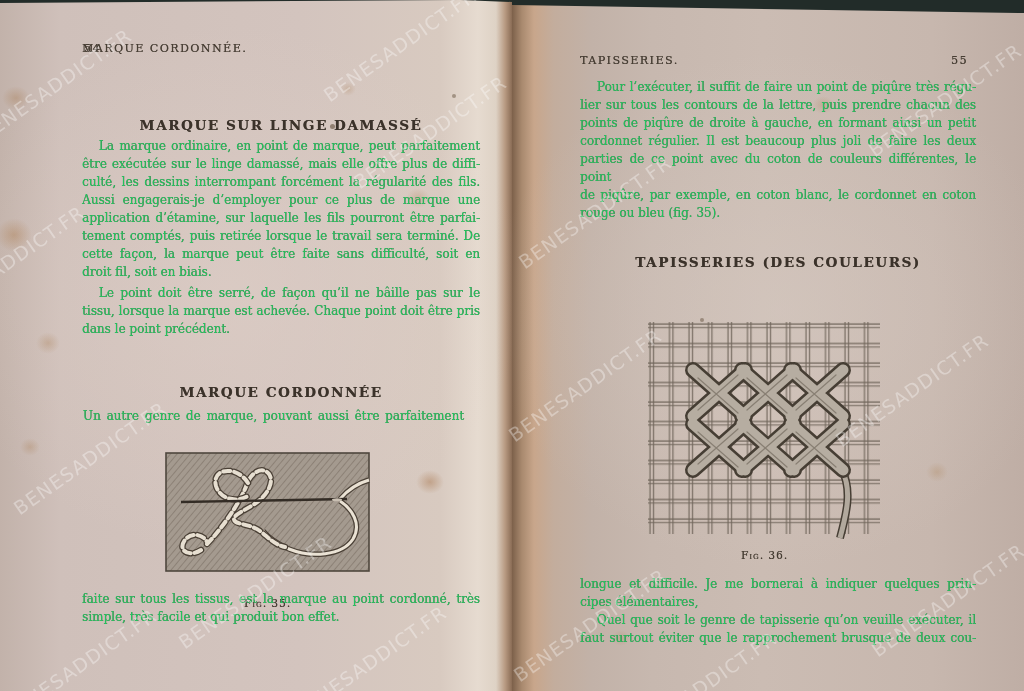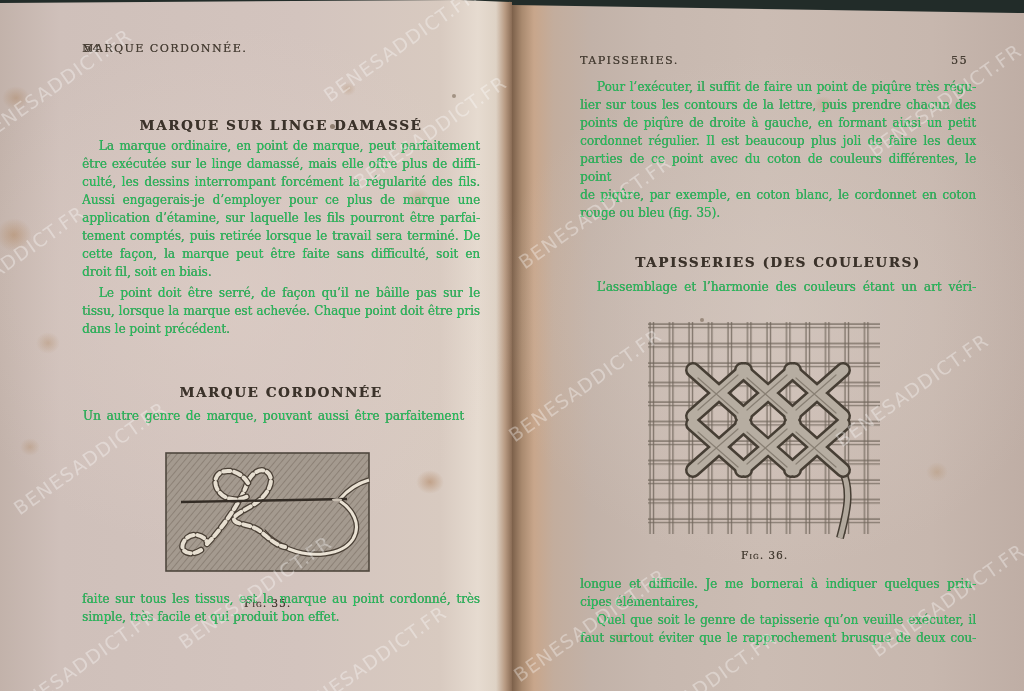--- a/index.html
+++ b/index.html
@@ -143,21 +143,20 @@
       <div class="tline">points de piqûre de droite à gauche, en formant ainsi un petit</div>
       <div class="tline">cordonnet régulier. Il est beaucoup plus joli de faire les deux</div>
       <div class="tline">parties de ce point avec du coton de couleurs différentes, le point</div>
       <div class="tline">de piqûre, par exemple, en coton blanc, le cordonnet en coton</div>
       <div class="tline">rouge ou bleu (fig. 35).</div>
     </div>
 
   <div class="tblock heading" style="left:580px;top:237px;width:396px;">TAPISSERIES (DES COULEURS)</div>
 
   <div class="tblock para ind cont" style="left:580px;top:278px;width:396px;">
-      <div class="tline">L’assemblage et l’harmonie des couleurs étant un art véri-</div>
     </div>
 
   <figure style="left:646px;top:320px;width:237px;height:222px;">
     <svg width="237" height="222" viewBox="0 0 237 222">
       <defs>
         <pattern id="mesh36" width="19.5" height="19.5" patternUnits="userSpaceOnUse">
           <path d="M4,0 V19.5 M7.5,0 V19.5" stroke="#6b6156" stroke-width="1.1" fill="none"></path>
           <path d="M0,4 H19.5 M0,7.5 H19.5" stroke="#6b6156" stroke-width="1.1" fill="none"></path>
         </pattern>
       </defs>

